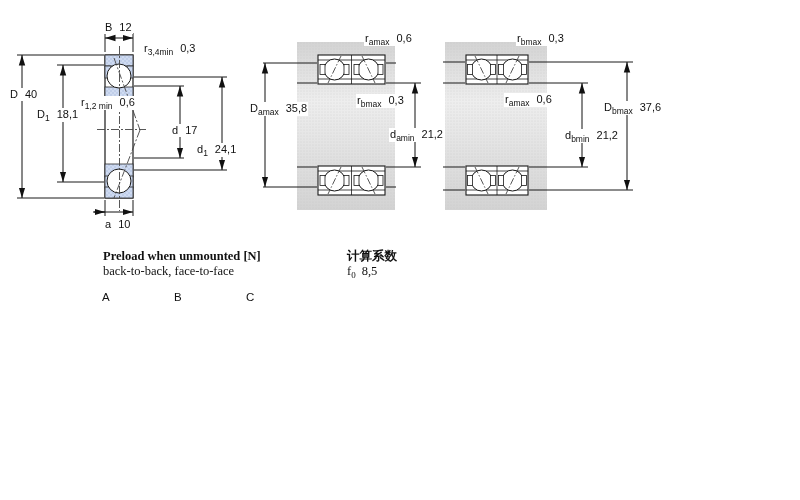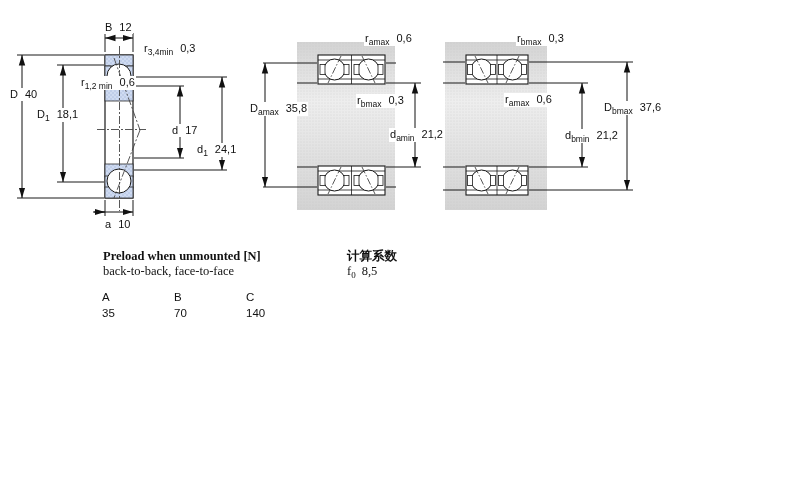--- a/index.html
+++ b/index.html
@@ -207,21 +207,21 @@
 
   <div class="lbl" style="left:104px;top:21px">
     <span>B</span><span class="v">12</span>
   </div>
   <div class="lbl" style="left:143px;top:42px">
     <span>r</span><sub>3,4min</sub><span class="v">0,3</span>
   </div>
   <div class="lbl" style="left:9px;top:88px">
     <span>D</span><span class="v">40</span>
   </div>
-  <div class="lbl" style="left:80px;top:76px">
+  <div class="lbl" style="left:80px;top:96px">
     <span>r</span><sub>1,2 min</sub><span class="v">0,6</span>
   </div>
   <div class="lbl" style="left:36px;top:108px">
     <span>D</span><sub>1</sub><span class="v">18,1</span>
   </div>
   <div class="lbl" style="left:171px;top:124px">
     <span>d</span><span class="v">17</span>
   </div>
   <div class="lbl" style="left:196px;top:143px">
     <span>d</span><sub>1</sub><span class="v">24,1</span>
@@ -262,19 +262,14 @@
   <div class="txt serif bold" style="left:347px;top:249px">计算系数</div>
   <div class="txt serif f0line" style="left:347px;top:264px">
     <span>f</span><sub>0</sub><span class="v">8,5</span>
   </div>
 
   <div class="table-row" style="left:102px;top:291px">
     <div class="table-cell">A</div>
     <div class="table-cell">B</div>
     <div class="table-cell">C</div>
   </div>
-  <div class="table-row" style="left:102px;top:307px">
-    <div class="table-cell">35</div>
-    <div class="table-cell">70</div>
-    <div class="table-cell">140</div>
-  </div>
 
 </div>
 
 </body></html>

